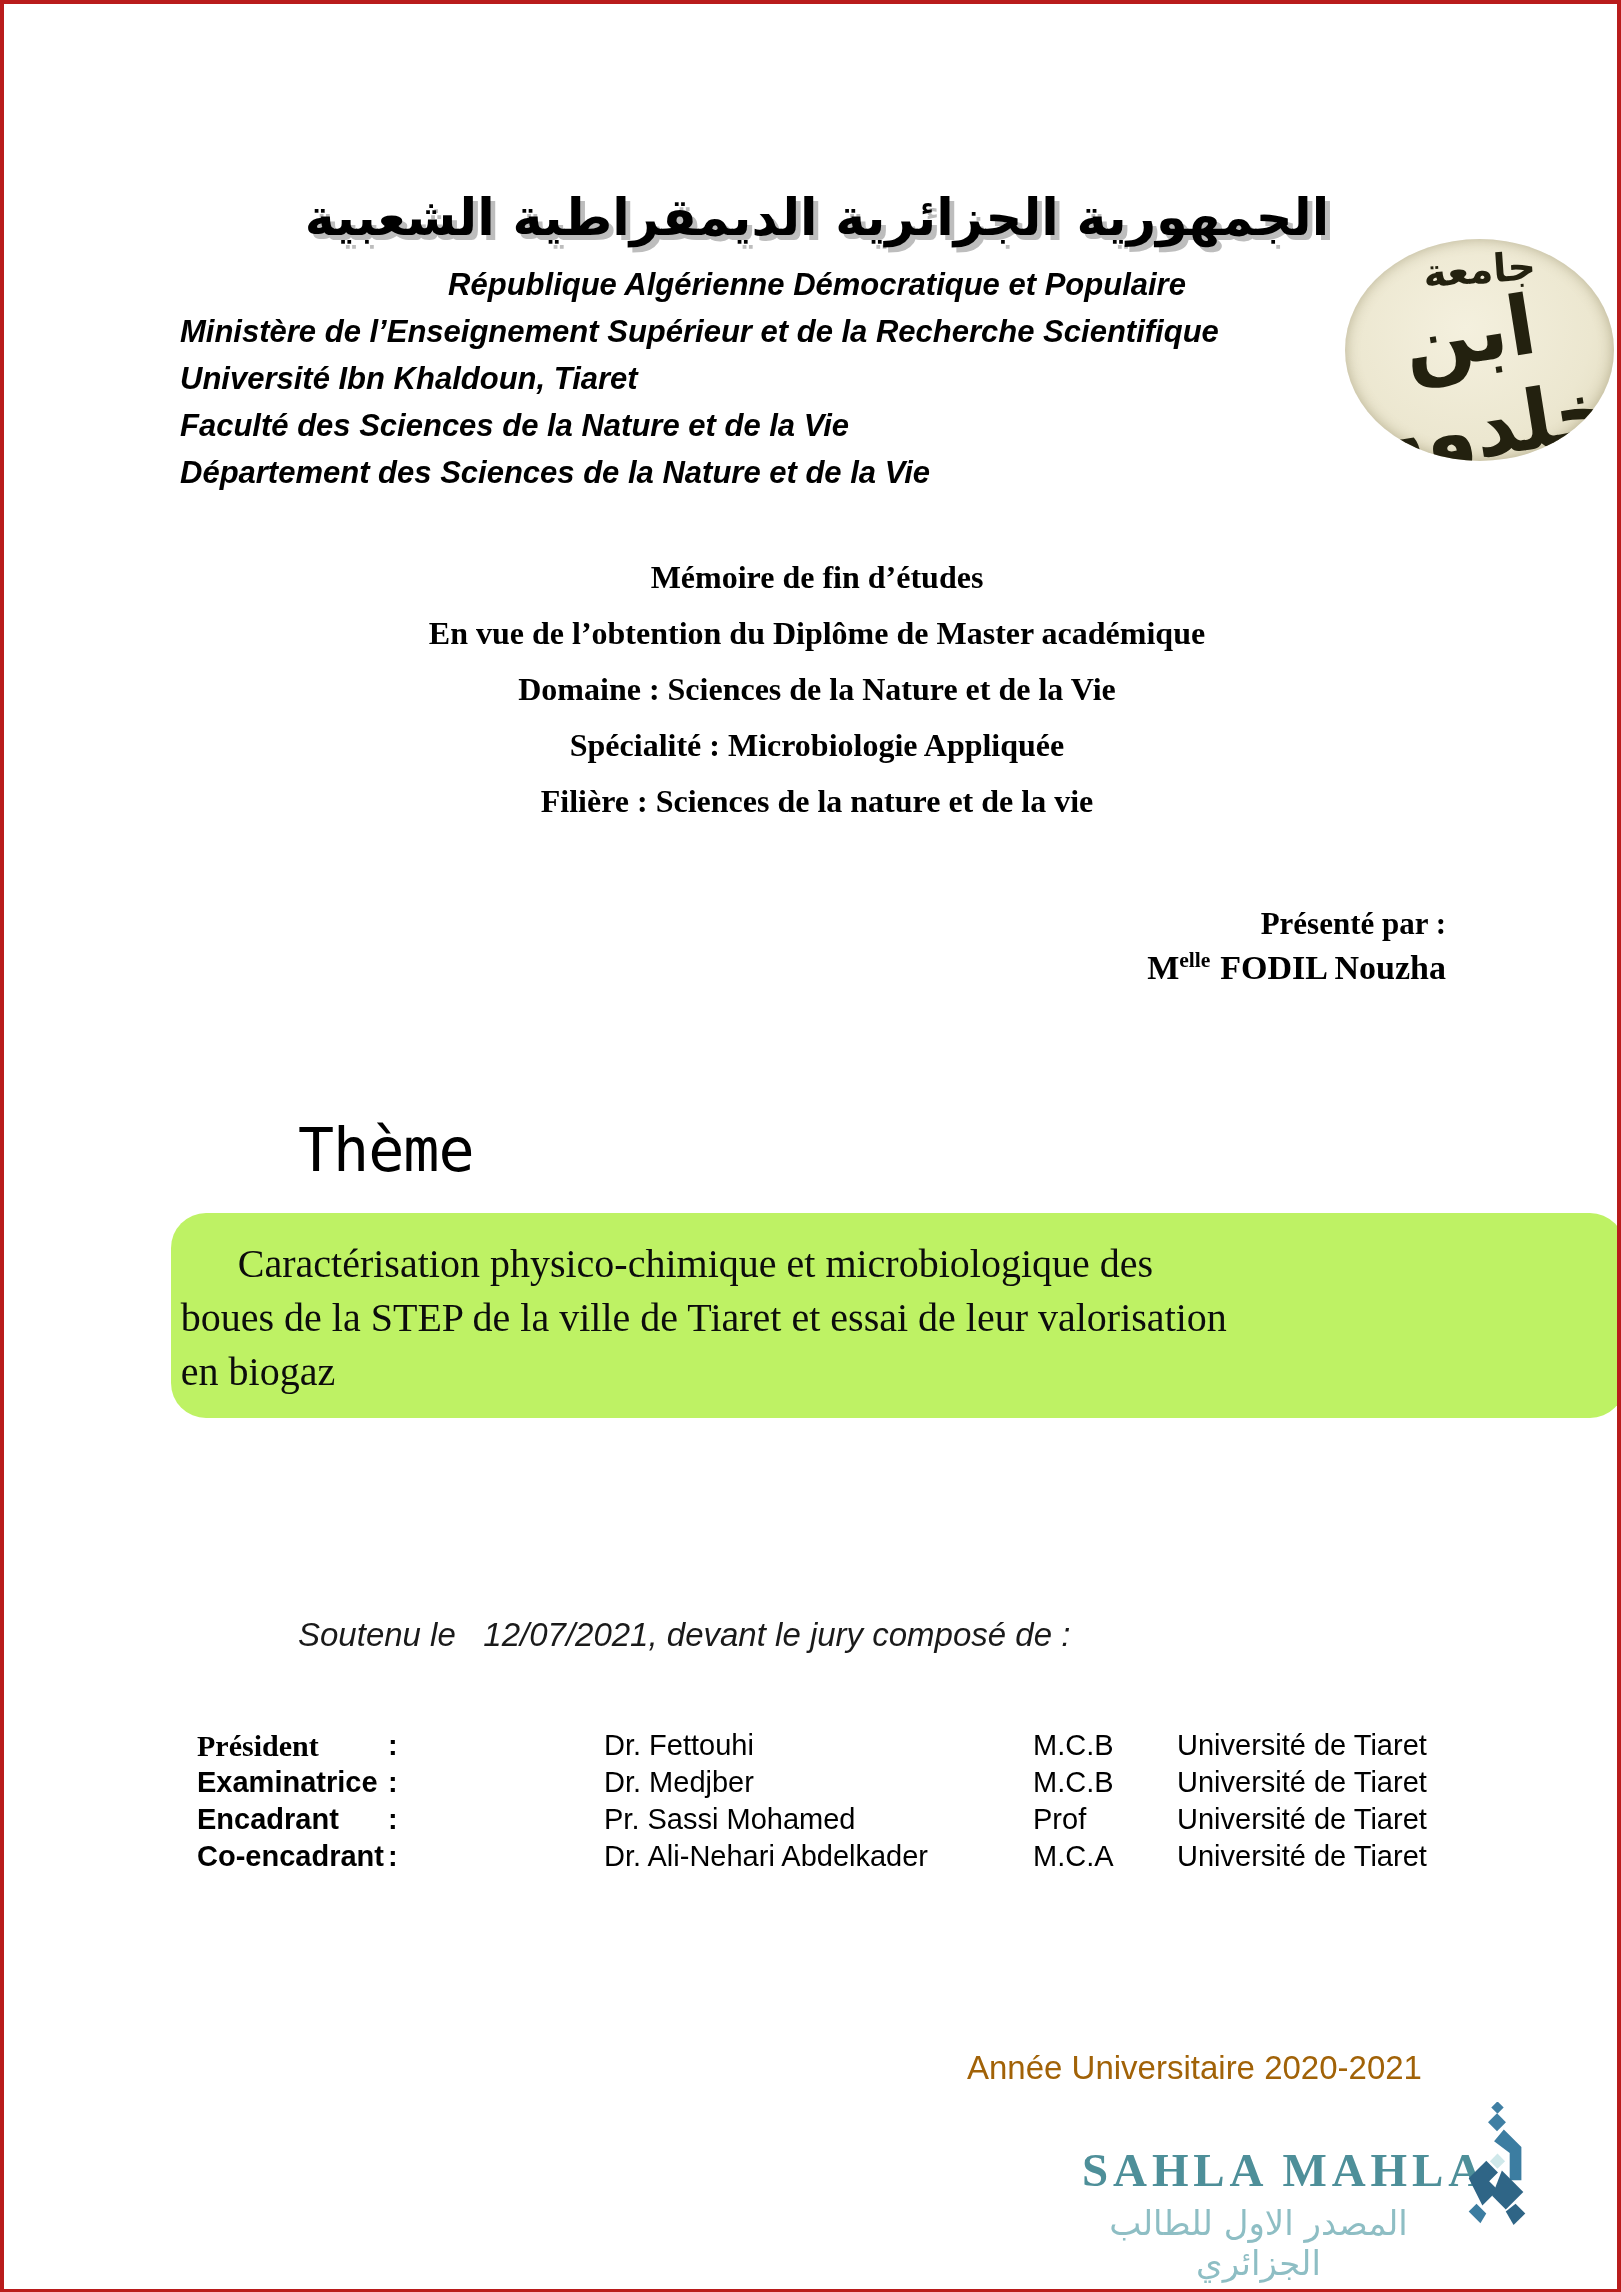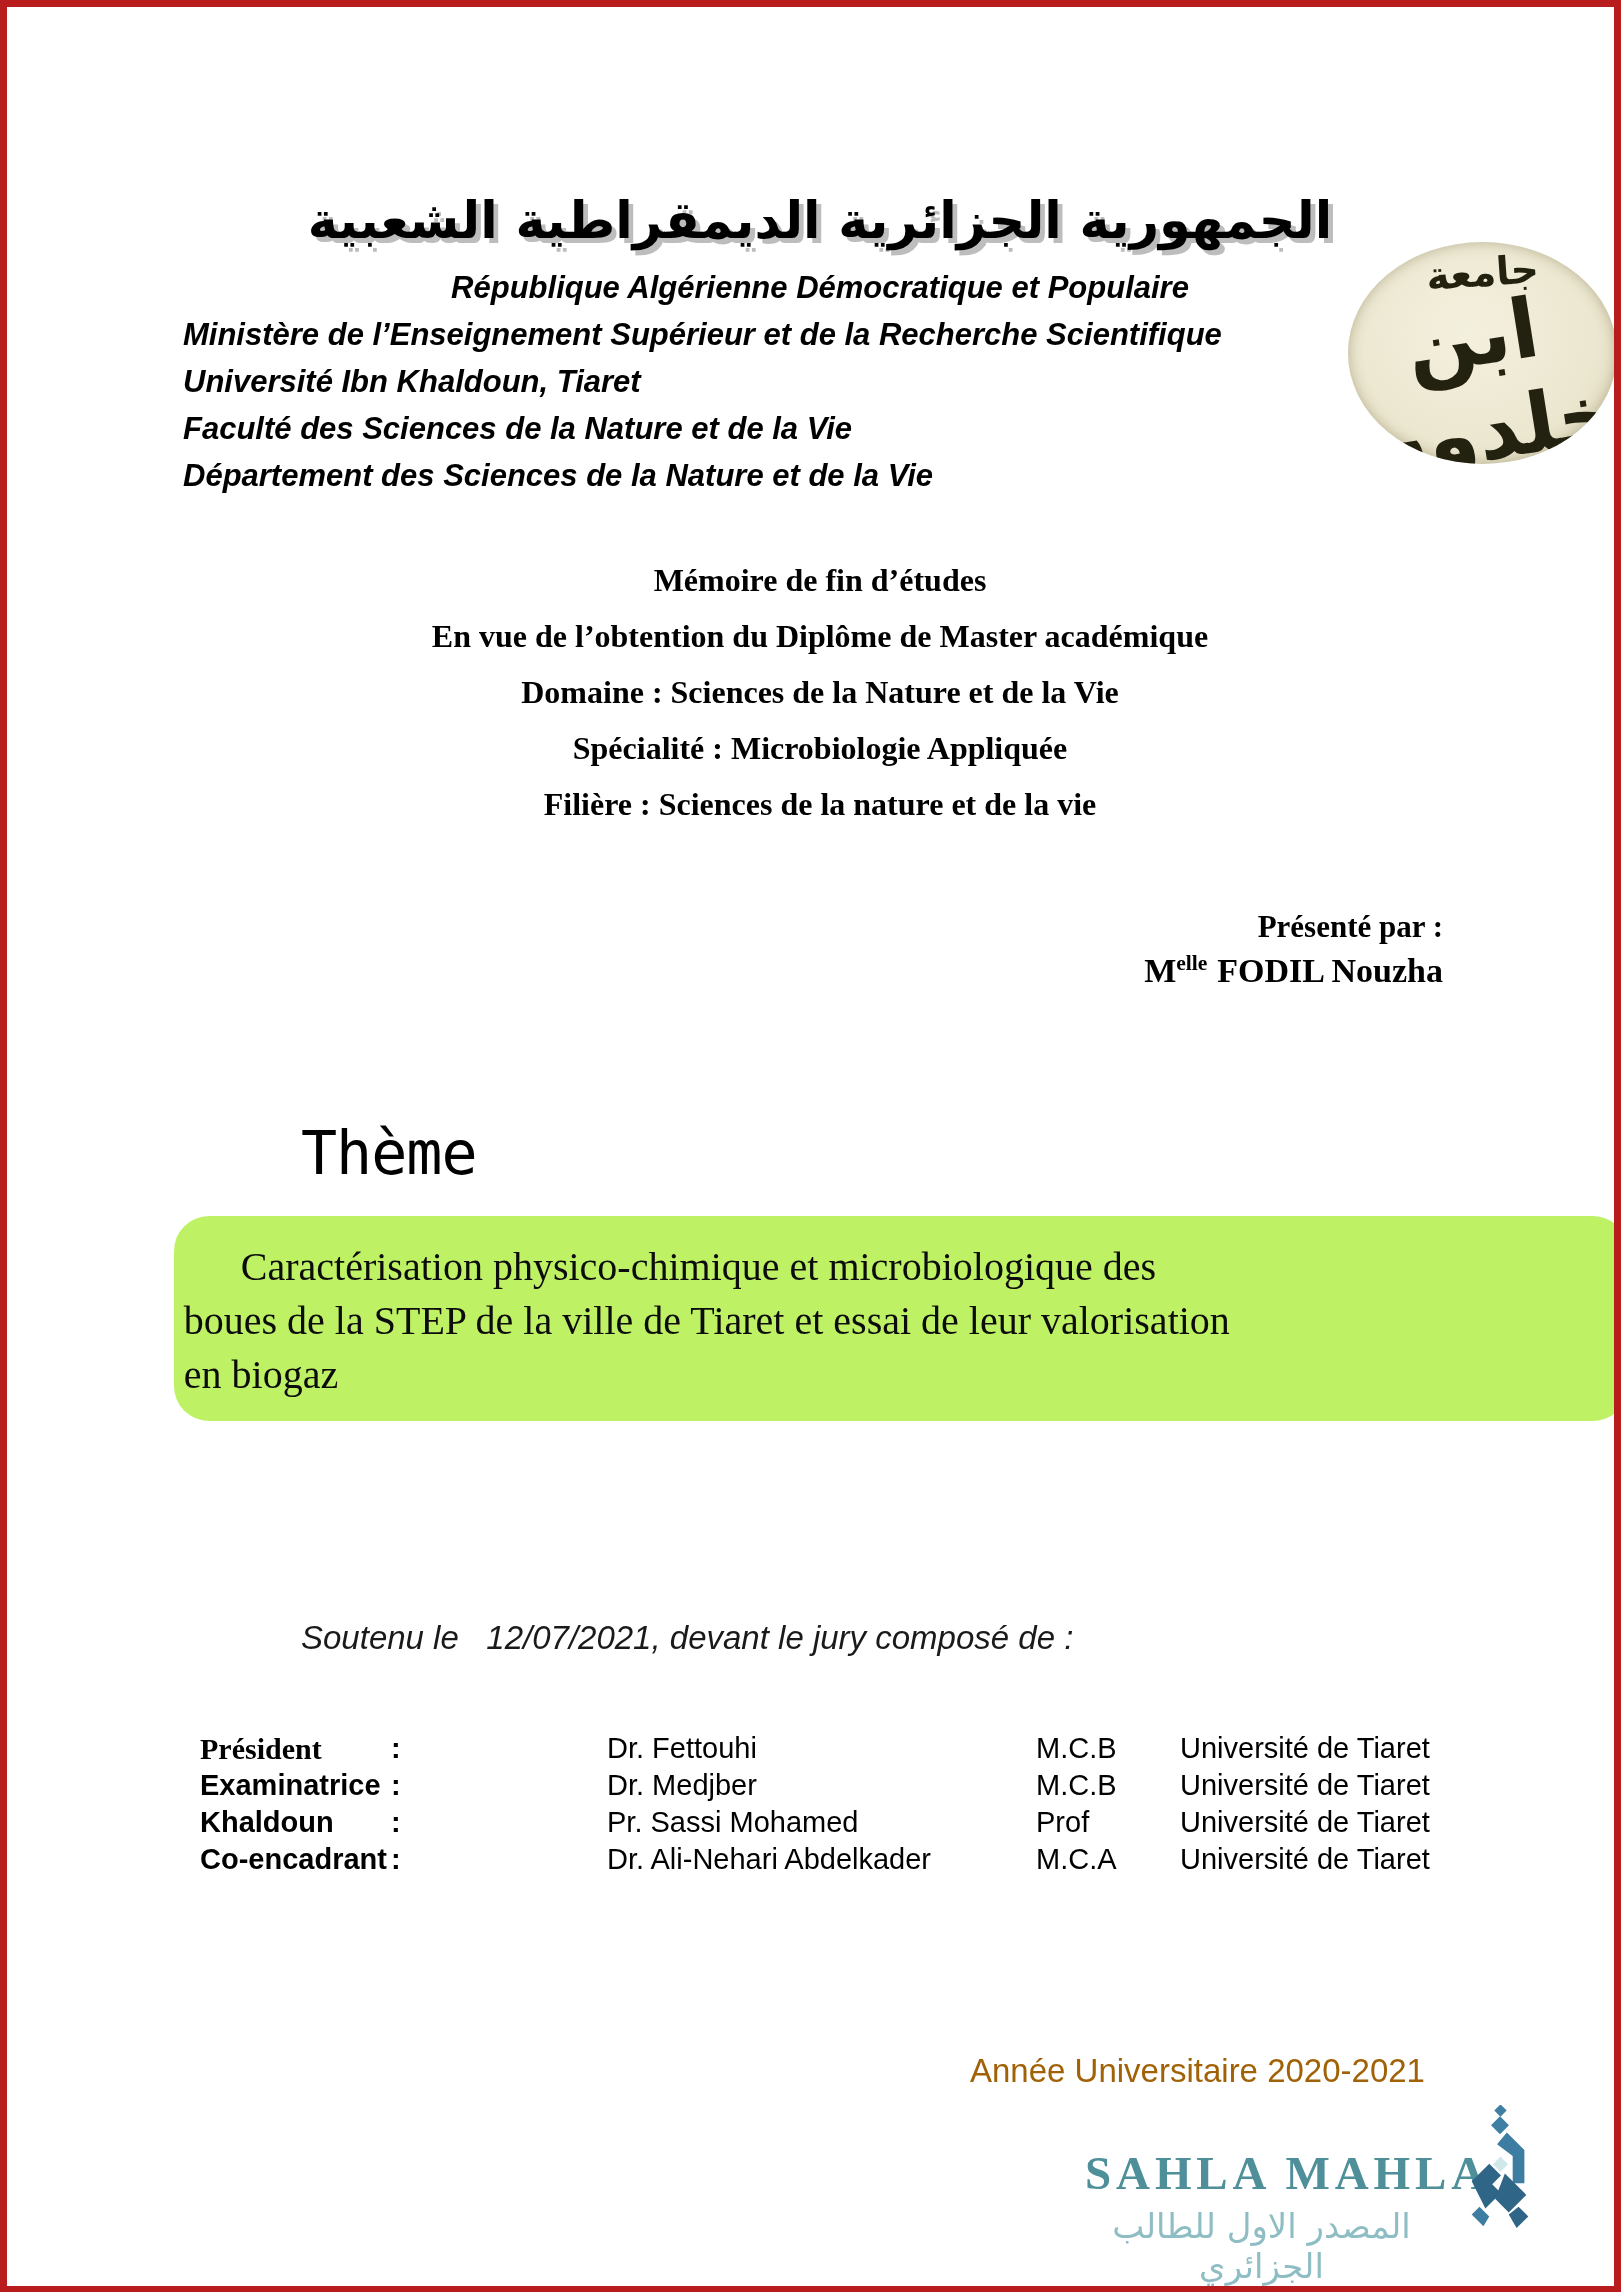--- a/index.html
+++ b/index.html
@@ -1,20 +1,20 @@
 <!DOCTYPE html>
 <html><head>
 <meta charset="utf-8">
 <style>
   html,body{margin:0;padding:0;background:#888;}
   .page{
     position:relative;
     width:1621px;height:2293px;
     background:#ffffff;
-    border:7px solid #b91c1c;
+    border:4px solid #b91c1c;
     box-sizing:border-box;
     margin:0 auto;
     overflow:hidden;
     font-family:"Liberation Sans",sans-serif;
     color:#000;
     padding-left:20px;
   }
   
   .arabic-title{
     position:absolute;left:176px;top:184px;width:1274px;
@@ -158,21 +158,21 @@
       <span class="j-univ">Université de Tiaret</span>
     </div>
     <div class="row">
       <span class="j-role">Examinatrice</span>
       <span class="j-colon">:</span>
       <span class="j-name">Dr. Medjber</span>
       <span class="j-grade">M.C.B</span>
       <span class="j-univ">Université de Tiaret</span>
     </div>
     <div class="row">
-      <span class="j-role">Khaldoun</span>
+      <span class="j-role">Encadrant</span>
       <span class="j-colon">:</span>
       <span class="j-name">Pr. Sassi Mohamed</span>
       <span class="j-grade">Prof</span>
       <span class="j-univ">Université de Tiaret</span>
     </div>
     <div class="row">
       <span class="j-role">Co-encadrant</span>
       <span class="j-colon">:</span>
       <span class="j-name">Dr. Ali-Nehari Abdelkader</span>
       <span class="j-grade">M.C.A</span>

